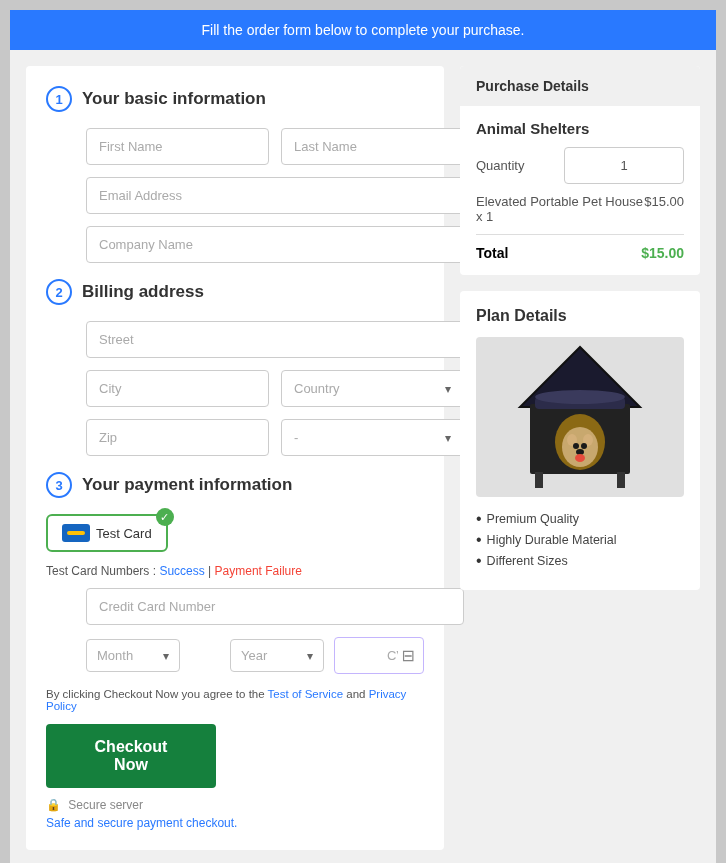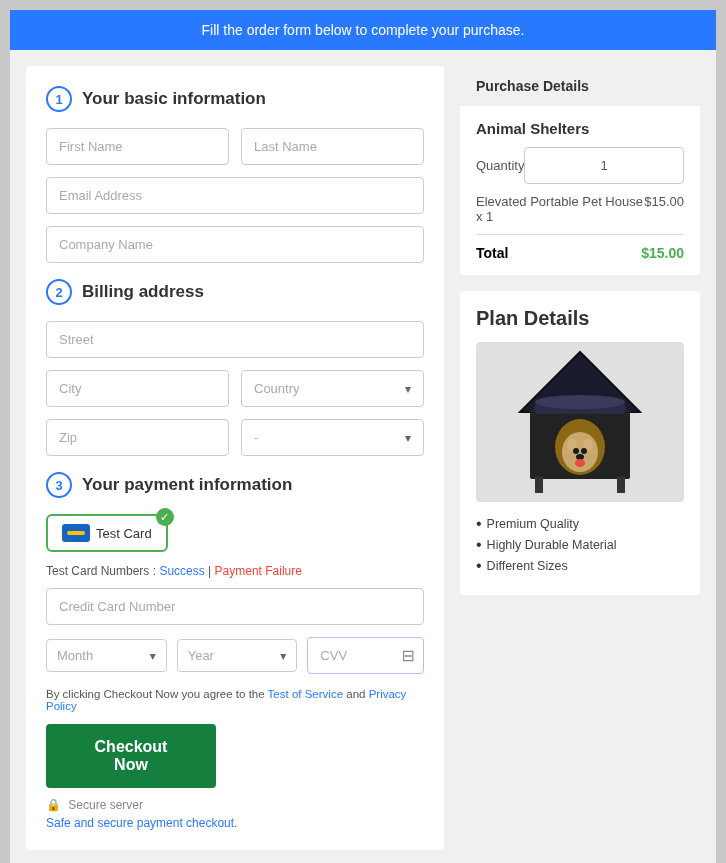--- a/index.html
+++ b/index.html
@@ -71,20 +71,21 @@
       flex: 1;
     }
     input[type="text"], .select-field {
       width: 100%;
       padding: 10px 12px;
       border: 1px solid #ccc;
       border-radius: 4px;
       font-size: 13px;
       color: #555;
       outline: none;
+      margin-left: 40px;
     }
     input[type="text"]::placeholder { color: #aaa; }
     .select-field {
       display: flex;
       justify-content: space-between;
       align-items: center;
       cursor: pointer;
       background: white;
       color: #aaa;
     }
@@ -257,21 +258,21 @@
       font-size: 14px;
       font-weight: bold;
     }
     .total-amount { color: #4caf50; }
     .plan-details {
       background: white;
       border-radius: 4px;
       padding: 16px;
     }
     .plan-title {
-      font-size: 20px;
+      font-size: 16px;
       font-weight: bold;
       color: #333;
       margin-bottom: 12px;
     }
     .product-image {
       width: 100%;
       height: 160px;
       background: #e0e0e0;
       border-radius: 4px;
       margin-bottom: 14px;

